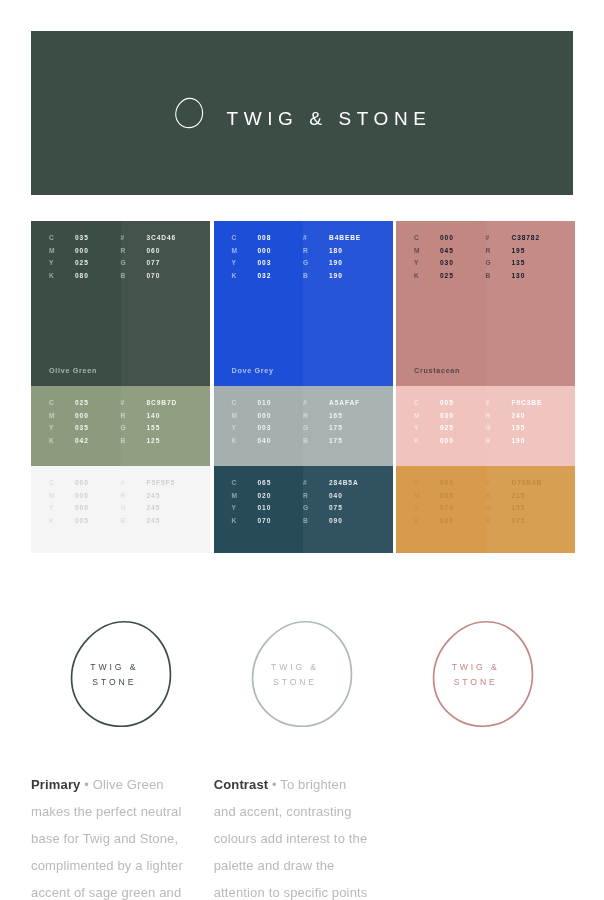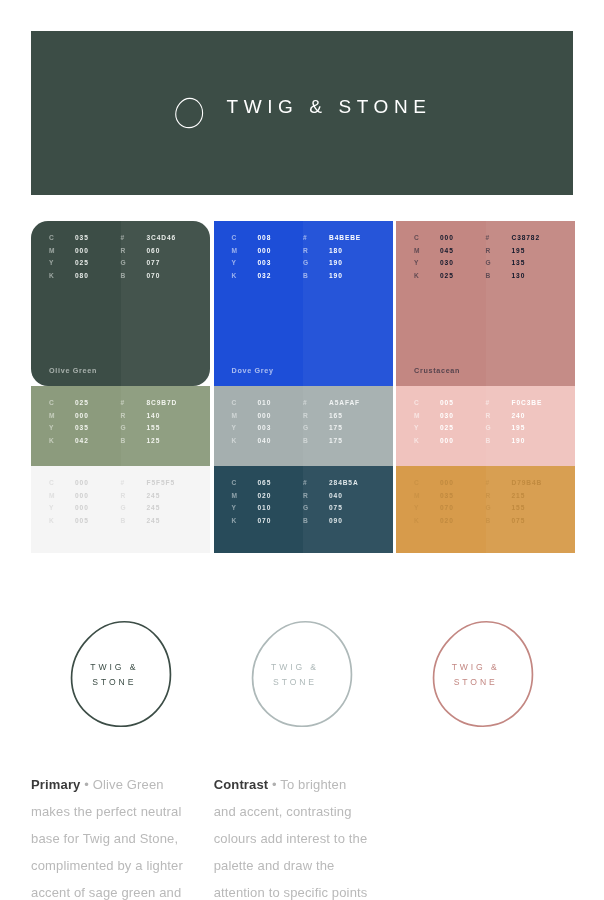--- a/index.html
+++ b/index.html
@@ -24,21 +24,21 @@
     left: 31px;
     top: 31px;
     width: 542px;
     height: 164px;
     display: flex;
     align-items: center;
     justify-content: center;
   }
   .banner-lockup {
     display: flex;
-    align-items: flex-start;
+    align-items: flex-end;
     gap: 20px;
   }
   .banner-mark { width: 34px; height: 34px; display: block; }
   .banner-word {
     color: #ffffff;
     font-size: 19px;
     letter-spacing: 5.6px;
     font-weight: 400;
     white-space: nowrap;
   }
@@ -157,21 +157,21 @@
         <svg viewBox="0 0 100 100" fill="none">
           <path d="M52 7 C74 7 90 27 90 50 C90 74 72 93 50 93 C28 93 11 76 11 54 C11 30 30 7 52 7 Z" stroke="#ffffff" stroke-width="3.2" fill="none" stroke-linecap="round"></path>
         </svg>
       </span>
       <span class="banner-word">TWIG &amp; STONE</span>
     </div>
   </div>
 
   <div class="swatch-grid" id="swatch-grid">
       <div class="swatch-col">
-        <div class="swatch swatch-tall" style="background: rgb(60, 77, 70); color: rgb(232, 236, 233); border-radius: 17px;">
+        <div class="swatch swatch-tall" style="background: rgb(60, 77, 70); color: rgb(232, 236, 233);">
           <div class="swatch-lighthalf"></div>
           <div class="vals">
             <div class="vcol">
               <div class="vrow">
                 <span class="vkey">C</span>
                 <span class="vval">035</span>
               </div>
               <div class="vrow">
                 <span class="vkey">M</span>
                 <span class="vval">000</span>

